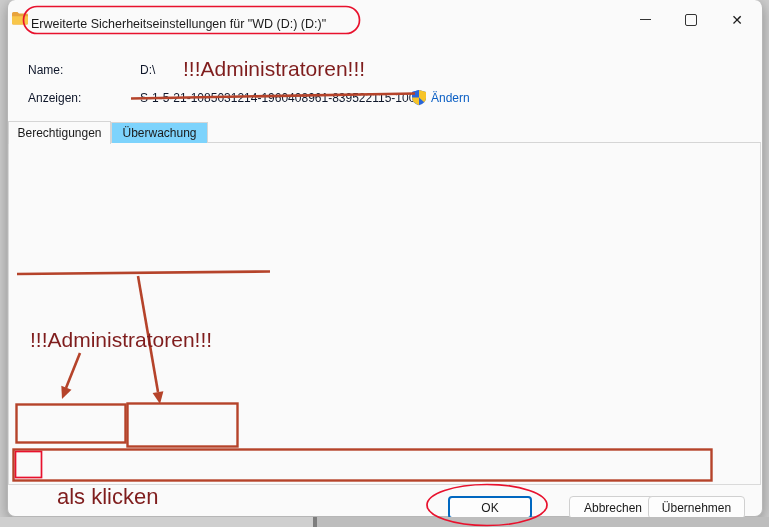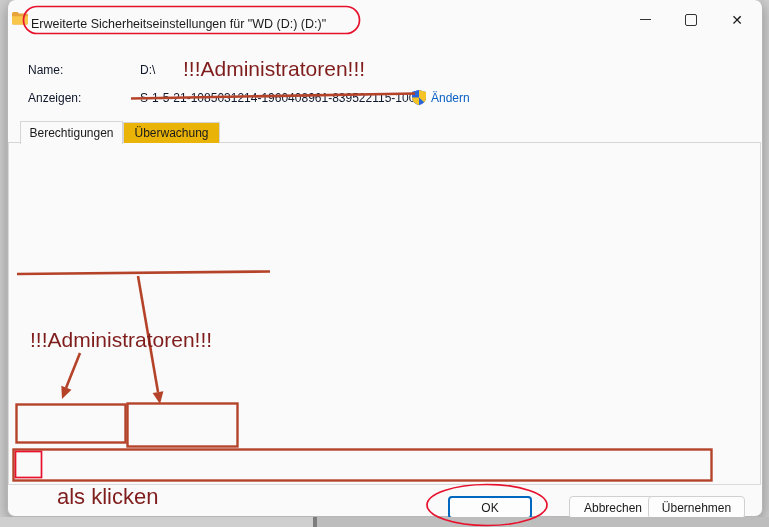--- a/index.html
+++ b/index.html
@@ -31,21 +31,21 @@
   .win-btn.close{left:714px;font-size:14px;font-weight:400;}
   .min-glyph{width:11px;height:1px;background:#333;}
   .max-glyph{width:10px;height:10px;border:1.2px solid #333;border-radius:2px;}
 
   
   .lbl{font-size:12px;color:#0f172a;white-space:nowrap;}
   .link{font-size:12px;color:#0b5fc4;white-space:nowrap;}
 
   
   .tabstrip{left:8px;top:120px;width:753px;height:23px;display:flex;align-items:flex-end;}
-  .tab{box-sizing:border-box;border:1px solid #d5d5d5;border-bottom:none;background:#eab308;
+  .tab{box-sizing:border-box;border:1px solid #d5d5d5;border-bottom:none;background:#7dd3fc;
        font-size:12px;color:#1a1a1a;display:flex;align-items:center;justify-content:center;
        height:21px;}
   .tab.active{background:#fafafa;height:23px;position:relative;z-index:3;}
   .pane{left:8px;top:142px;width:753px;height:343px;background:#fafafa;
         border:1px solid #dadada;border-top:1px solid #d5d5d5;box-sizing:border-box;z-index:1;}
   .tabstrip{z-index:2;}
   .tab.active{margin-bottom:-1px;}
 
   .desc{left:24px;top:152px;width:723px;font-size:12px;line-height:17px;color:#1a1a1a;}
   .entries-lbl{left:24px;top:200px;font-size:12px;color:#1a1a1a;}
@@ -121,21 +121,21 @@
     <path d="M8 1 L15 3 L15 9 Q15 11.5 13.2 13.3 L8 8.6 Z" fill="#f7c428"></path>
     <path d="M8 8.6 L2.8 13.3 Q1 11.5 1 9 L1 3 L8 1 Z" fill="#f7c428" opacity="0"></path>
     <path d="M1 3 L8 1 L8 8.6 L1 8.6 Z" fill="#2a66d9"></path>
     <path d="M8 8.6 L15 8.6 L15 9 Q15 14 8 16.2 Z" fill="#2a66d9" opacity="0"></path>
     <path d="M1 8.6 L8 8.6 L8 16.2 Q1 14 1 8.6 Z" fill="#f7c428"></path>
   </svg>
 </div>
 <a class="abs link" style="left:431px;top:91px;text-decoration:none;">Ändern</a>
 
 <div class="abs tabstrip">
-  <div class="tab active" style="width:103px;margin-left:12px;">
+  <div class="tab active" style="width:103px;">
       <span>Berechtigungen</span>
     </div>
   <div class="tab" style="width:97px;">
       <span>Überwachung</span>
     </div>
 </div>
 <div class="abs pane"></div>
 
 <div class="abs desc">Doppelklicken Sie auf einen Berechtigungseintrag, um zusätzliche Informationen zu erhalten. Wählen Sie zum Ändern eines Berechtigungseintrags den Eintrag aus, und klicken Sie auf "Bearbeiten" (soweit vorhanden).</div>
 <div class="abs entries-lbl">Berechtigungseinträge:</div>

